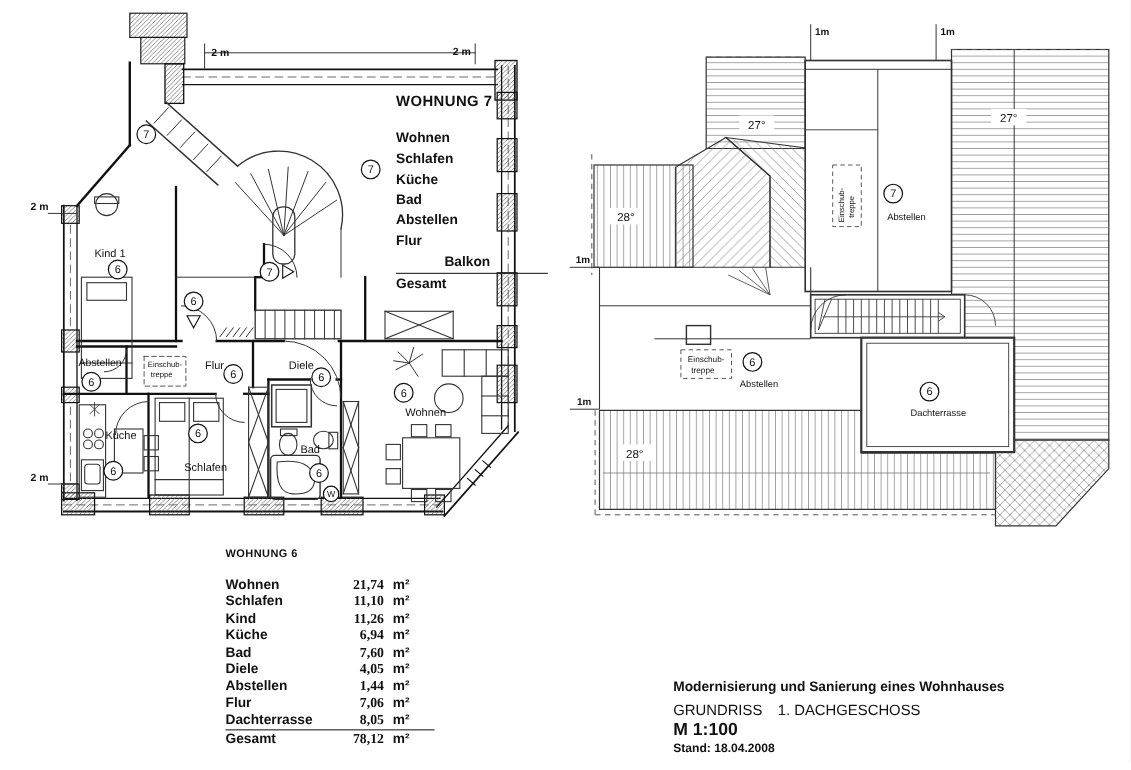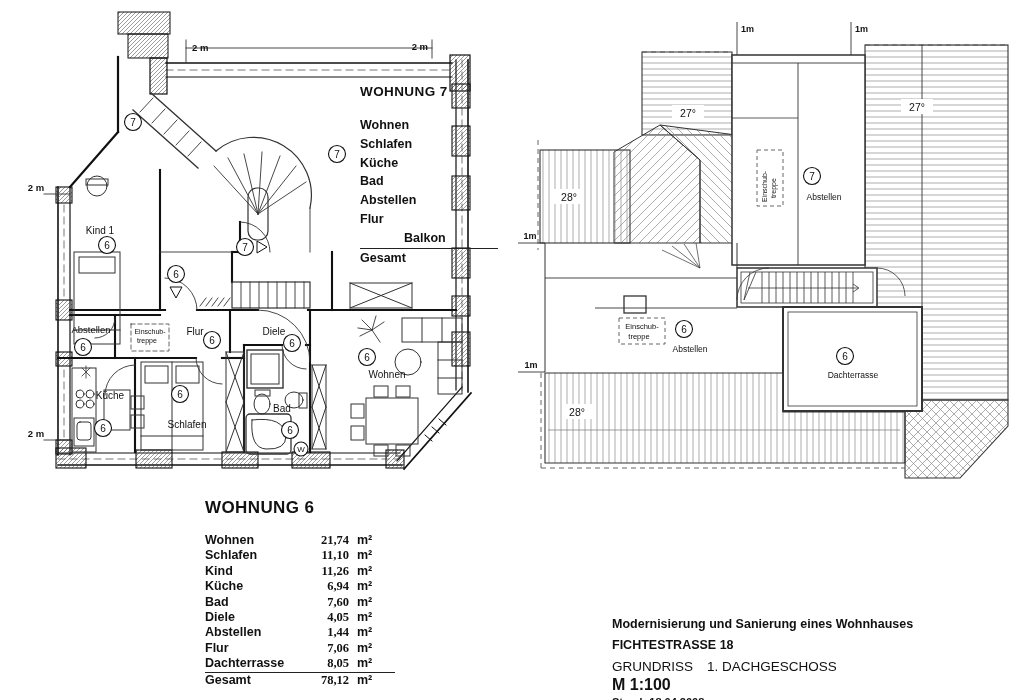--- a/index.html
+++ b/index.html
@@ -9,21 +9,21 @@
   svg text{font-family:"Liberation Sans", sans-serif;fill:#111;}
   .overlay{position:absolute;}
   
   .w7{left:360px;top:84px;width:120px;}
   .w7 .blk-title{font-size:13.5px;font-weight:700;letter-spacing:.4px;margin-bottom:17px;}
   .w7 .item{font-size:12.5px;font-weight:600;line-height:18.8px;width:94px;}
   .w7 .item.sum-line{border-bottom:1.6px solid #222;padding-left:44px;}
   .w7 .item.total{font-weight:700;}
   
   .tbl{left:205px;top:498px;width:190px;}
-  .tbl .blk-title{font-size:17px;font-weight:700;letter-spacing:.4px;margin-bottom:15px;}
+  .tbl .blk-title{font-size:10px;font-weight:700;letter-spacing:.4px;margin-bottom:15px;}
   .row{display:grid;grid-template-columns:100px 48px 28px;font-size:12.5px;font-weight:600;
        line-height:15.4px;align-items:baseline;}
   .row .val{text-align:right;padding-right:4px;font-family:Liberation Serif, serif;}
   .row .unit{padding-left:4px;}
   .row.sum-line{border-bottom:1.4px solid #222;}
   .row.total{font-weight:700;}
   
   .tb{left:612px;top:570px;width:330px;margin-top:47px;}
   .tb .l1{font-size:12.5px;font-weight:700;margin-bottom:7px;}
   .tb .l2{font-size:12.5px;font-weight:700;margin-bottom:7px;}
@@ -550,21 +550,20 @@
     </div>
     <div class="row total">
       <span>Gesamt</span>
       <span class="val">78,12</span>
       <span class="unit">m²</span>
     </div>
   </div>
 
   <div class="overlay tb">
     <div class="l1">Modernisierung und Sanierung eines Wohnhauses</div>
-    <div class="l2">FICHTESTRASSE 18</div>
     <div class="l3">
       <span>GRUNDRISS</span><span class="p2">1. DACHGESCHOSS</span>
     </div>
     <div class="l4">M 1:100</div>
     <div class="l5">Stand: 18.04.2008</div>
   </div>
 
 </div>
 
 </body></html>

